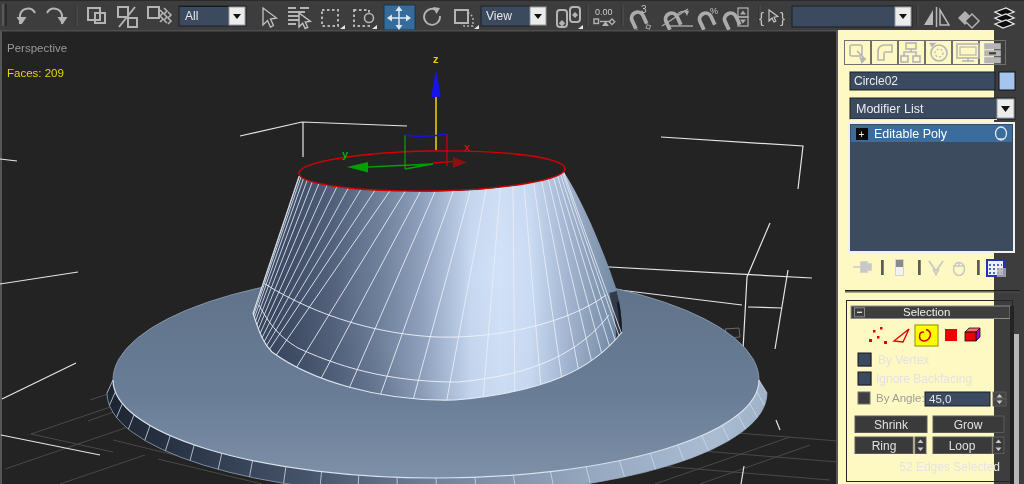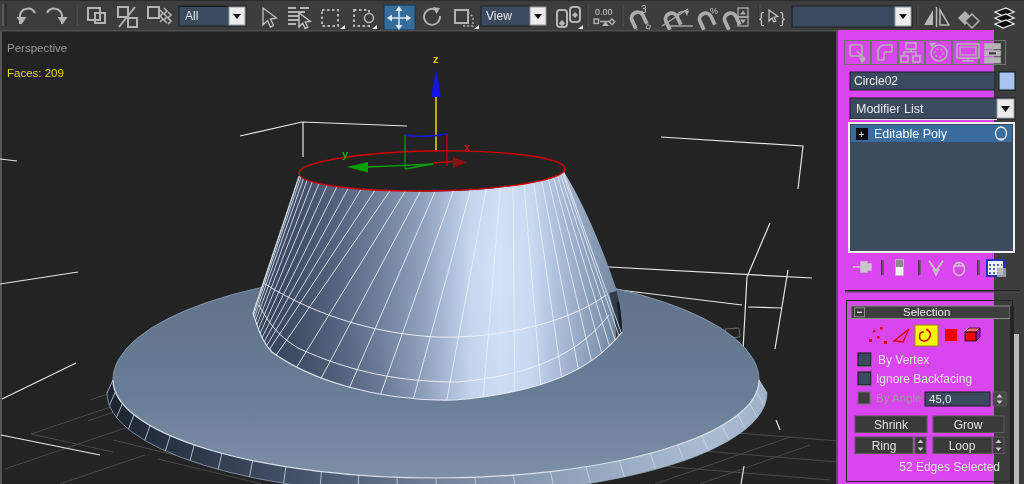--- a/index.html
+++ b/index.html
@@ -344,21 +344,21 @@
 <line x1="433" y1="163" x2="453" y2="161.5" stroke="#cc0000" stroke-width="1.3"></line>
 <path d="M453,157 L453,168 L467,162.5 Z" fill="#8c1010"></path>
 <text x="464" y="151" font-size="11" fill="#cc1414" font-weight="bold">x</text>
 
 <text x="7" y="52" font-size="11.5" fill="#9a9a9a">Perspective</text>
 <text x="7" y="77" font-size="11.5" fill="#e8d800">Faces: 209</text>
 </svg>
 </div>
 
 <div class="abs" style="left:836px;top:30px;width:2px;height:454px;background:#555"></div>
-<div class="abs" style="left:838px;top:30px;width:156px;height:454px;background:#d946ef">
+<div class="abs" style="left:838px;top:30px;width:156px;height:454px;background:#fef9c3">
 <svg class="abs" style="left:0;top:0" width="186" height="454" viewBox="838 30 186 454">
 
 <g fill="none" stroke="#707070" stroke-width="1">
 <rect x="844.5" y="40.5" width="26" height="24"></rect>
 <rect x="871.5" y="40.5" width="26" height="24"></rect>
 <rect x="898.5" y="40.5" width="26" height="24"></rect>
 <rect x="925.5" y="40.5" width="26" height="24"></rect>
 <rect x="952.5" y="40.5" width="26" height="24"></rect>
 <rect x="979.5" y="40.5" width="26" height="24"></rect>
 </g>

